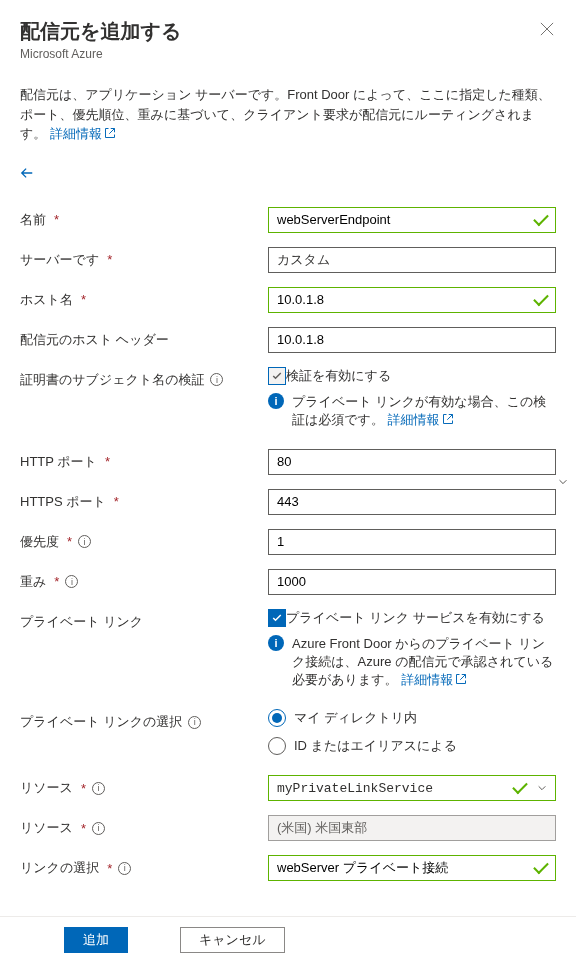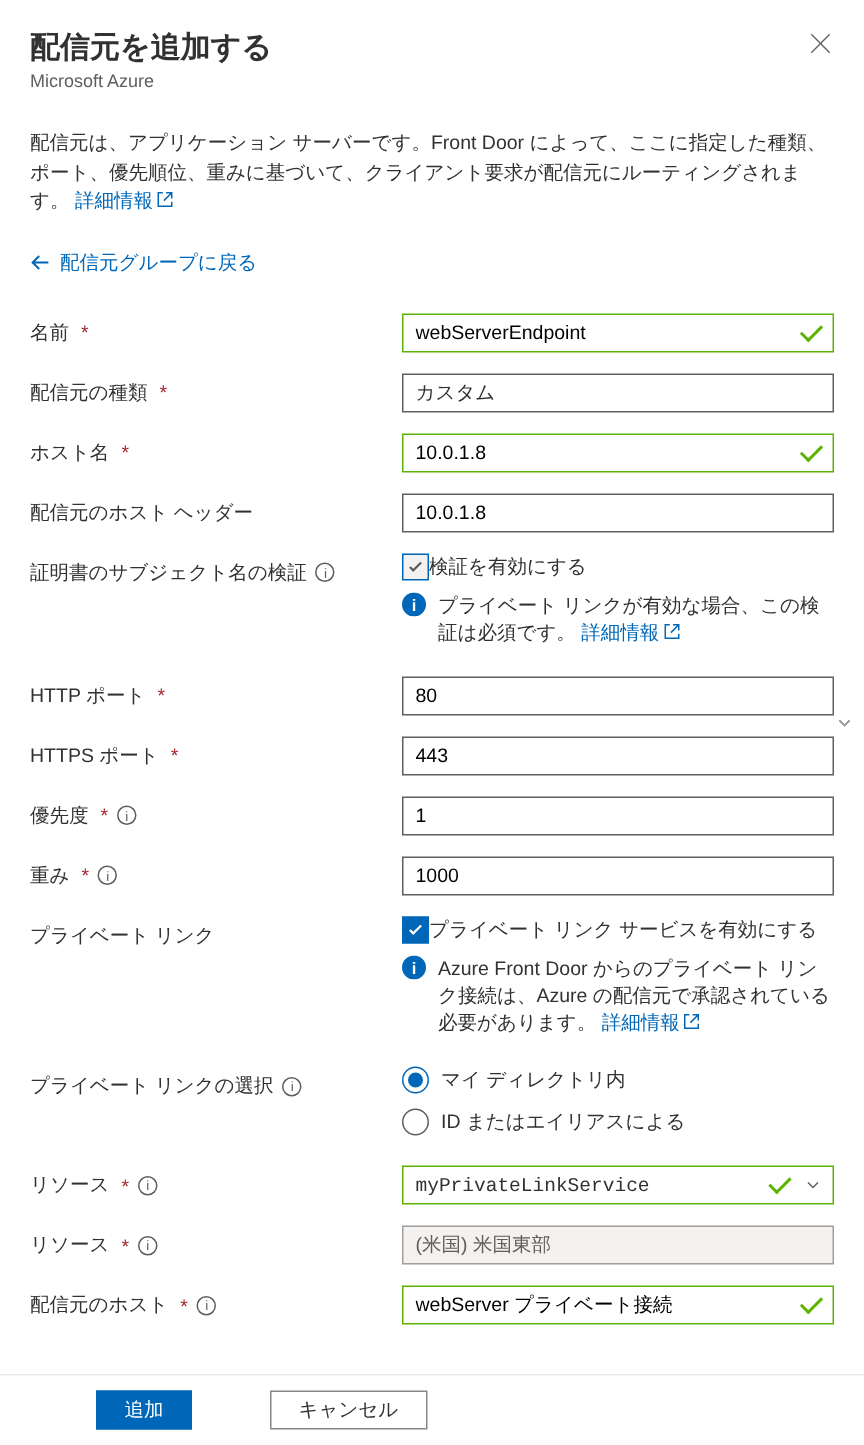--- a/index.html
+++ b/index.html
@@ -71,38 +71,37 @@
     <span>配信元は、アプリケーション サーバーです。Front Door によって、ここに指定した種類、ポート、優先順位、重みに基づいて、クライアント要求が配信元にルーティングされます。</span>
     <a href="#" class="link"><span>詳細情報</span><svg class="ext-icon" viewBox="0 0 16 16" fill="none" stroke="currentColor" stroke-width="1.3">
           <path d="M6 2H2v12h12v-4M9 2h5v5M14 2L7 9"></path>
         </svg></a>
   </p>
 
   <div class="back">
     <svg viewBox="0 0 16 16" fill="none" stroke="#0067b8" stroke-width="1.5">
         <path d="M14 8H2M7 3 2 8l5 5"></path>
       </svg>
-    <span>配信元グループに戻る</span>
   </div>
 
   <div class="form">
 
     <div class="row">
       <div class="label-col">
           <span>名前</span>
           <span class="req">*</span>
         </div>
       <div class="field-col">
           <div class="input valid"><input type="text" value="webServerEndpoint" style=""></div>
         </div>
     </div>
 
     <div class="row">
       <div class="label-col">
-          <span>配信元の種類</span>
+          <span>サーバーです</span>
           <span class="req">*</span>
         </div>
       <div class="field-col">
         <div class="select">
           <span>カスタム</span>
           <svg class="chevron" viewBox="0 0 12 12" fill="none" stroke="#605e5c" stroke-width="1.2">
               <path d="M2 4l4 4 4-4"></path>
             </svg>
         </div>
       </div>
@@ -269,21 +268,21 @@
           <span>(米国) 米国東部</span>
           <svg class="chevron" viewBox="0 0 12 12" fill="none" stroke="#a19f9d" stroke-width="1.2">
               <path d="M2 4l4 4 4-4"></path>
             </svg>
         </div>
       </div>
     </div>
 
     <div class="row">
       <div class="label-col">
-          <span>配信元のホスト</span>
+          <span>リンクの選択</span>
           <span class="req">*</span>
           <span class="info-icon">i</span>
         </div>
       <div class="field-col">
           <div class="input valid"><input type="text" value="webServer プライベート接続" style=""></div>
         </div>
     </div>
 
   </div>
 

